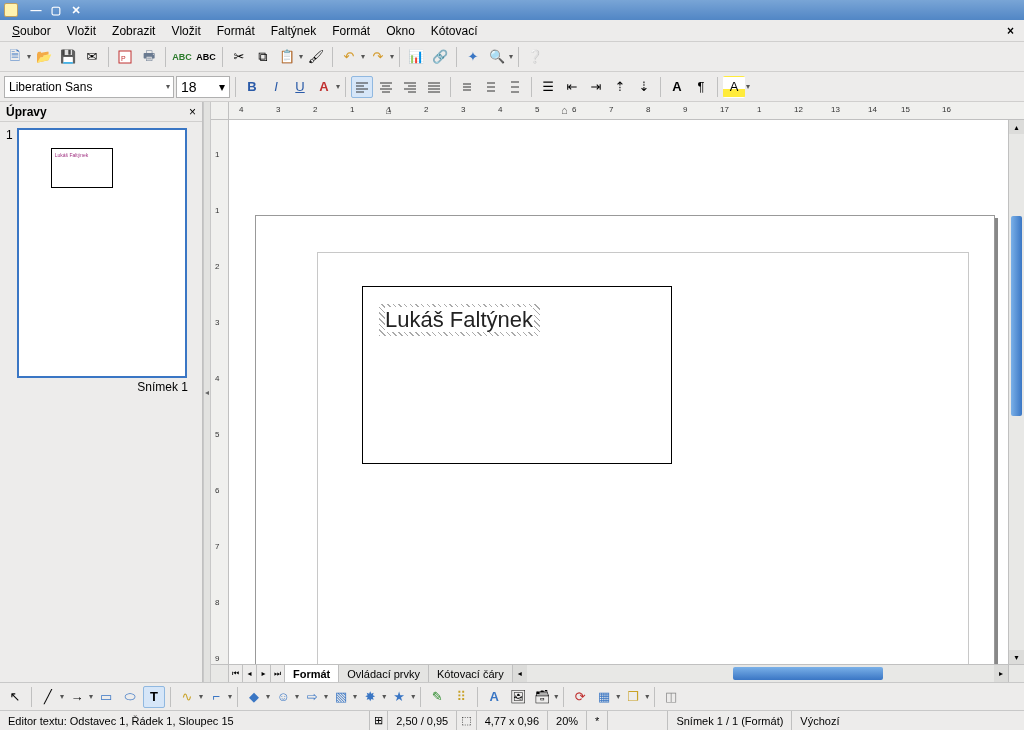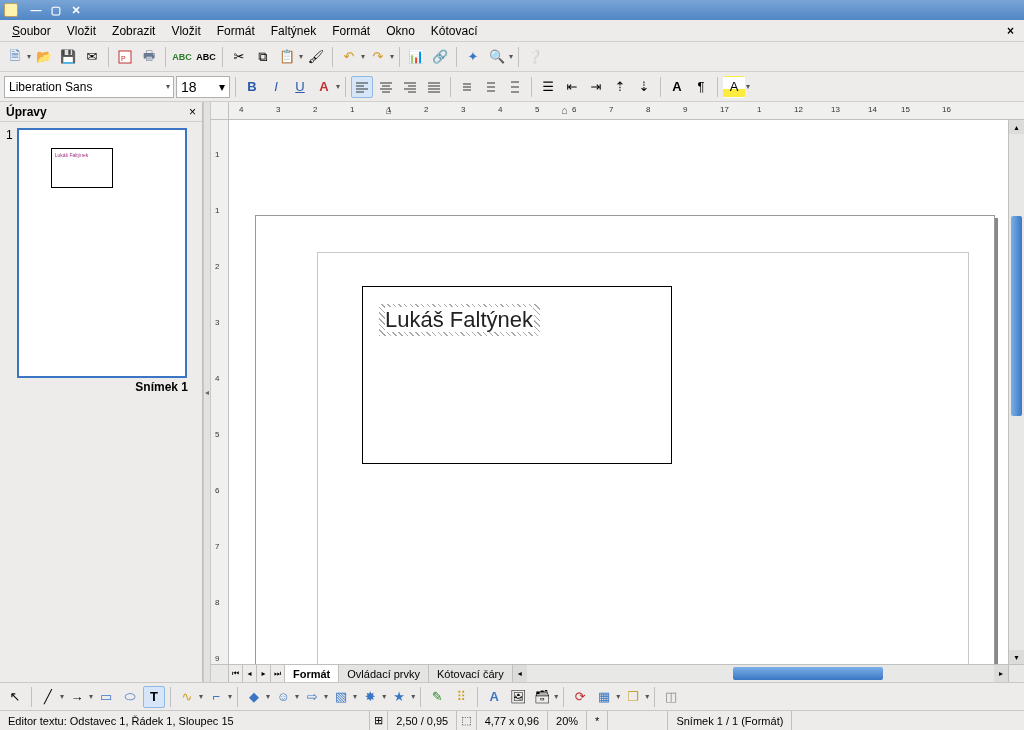--- a/index.html
+++ b/index.html
@@ -46,21 +46,21 @@
   
   .sidepanel { width: 203px; background: #edeceb; display: flex; flex-direction: column; border-right: 1px solid #c0c0c0; }
   .sidepanel .panel-head { height: 20px; display: flex; align-items: center; padding: 0 6px; font-weight: bold; border-bottom: 1px solid #d0cfce; }
   .sidepanel .panel-head .x { margin-left: auto; cursor: pointer; font-weight: normal; }
   .sidepanel .thumbs { flex: 1; padding: 6px; overflow: auto; }
   .thumb-row { display: flex; gap: 4px; }
   .thumb-num { font-size: 12px; }
   .thumb { width: 170px; height: 250px; background: #fff; border: 2px solid #3a76c4; position: relative; }
   .thumb .mini-rect { position: absolute; left: 32px; top: 18px; width: 62px; height: 40px; border: 1px solid #000; }
   .thumb .mini-txt { position: absolute; left: 36px; top: 22px; font-size: 5px; color: #a03080; }
-  .thumb-label { text-align: right; padding: 2px 8px; font-size: 12px; font-weight: bold; }
+  .thumb-label { text-align: right; padding: 2px 8px; font-size: 12px; }
   
   .collapse-handle { width: 8px; background: #e2e2e0; border-left: 1px solid #c8c8c8; border-right: 1px solid #c8c8c8; display: flex; align-items: center; justify-content: center; cursor: pointer; }
   .collapse-handle::before { content: "◂"; font-size: 8px; color: #666; }
   
   .editarea { flex: 1; display: flex; flex-direction: column; background: #fff; min-width: 0; }
   
   .ruler-h { height: 18px; background: #f0f0ee; border-bottom: 1px solid #c0c0c0; display: flex; }
   .ruler-corner { width: 18px; border-right: 1px solid #c0c0c0; }
   .ruler-h-track { flex: 1; position: relative; font-size: 8px; color: #333; overflow: hidden; }
   .ruler-h-track .num { position: absolute; top: 3px; }
@@ -438,13 +438,14 @@
 <div class="statusbar">
   <div class="cell" style="flex:0 0 370px">Editor textu: Odstavec 1, Řádek 1, Sloupec 15</div>
   <div class="cell icon">⊞</div>
   <div class="cell">2,50 / 0,95</div>
   <div class="cell icon">⬚</div>
   <div class="cell">4,77 x 0,96</div>
   <div class="cell">20%</div>
   <div class="cell">*</div>
   <div class="cell" style="flex:0 0 60px"></div>
   <div class="cell">Snímek 1 / 1 (Formát)</div>
+  <div class="cell" style="flex:1;border-right:none">Výchozí</div>
 </div>
 
 </body></html>

